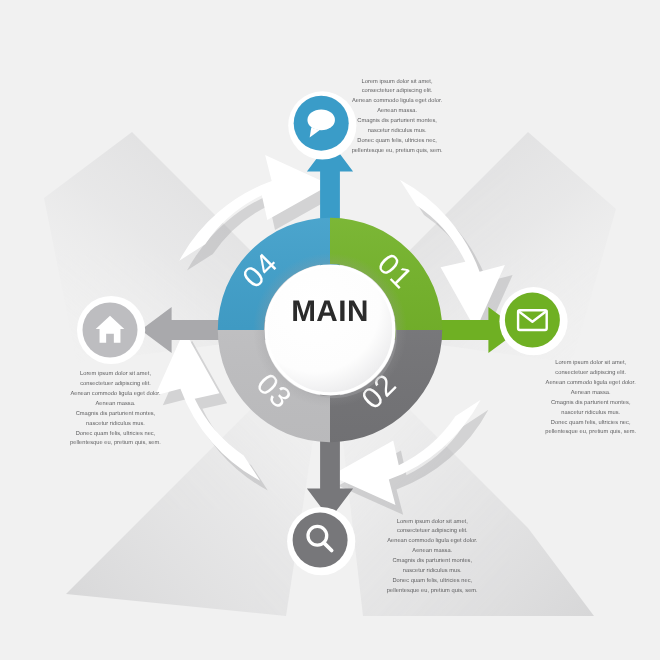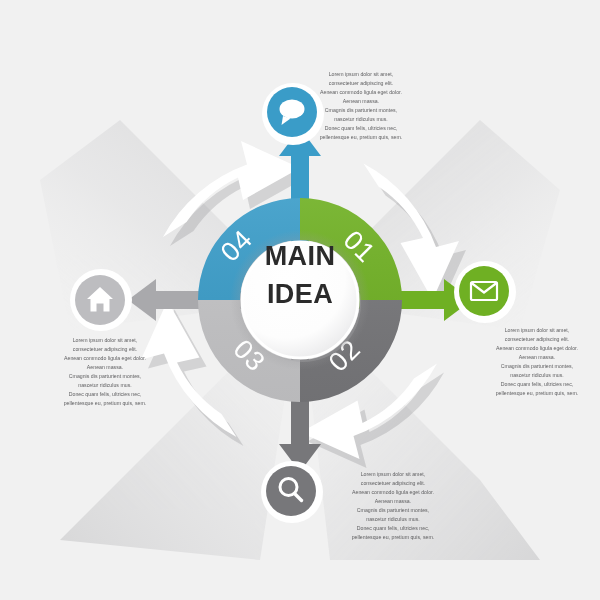--- a/index.html
+++ b/index.html
@@ -38,21 +38,21 @@
     white-space: pre-line;
     font-family: "Liberation Sans", sans-serif;
   }
   #tb-top    { left: 298px; top: 70px; }
   #tb-right  { left: 474px; top: 326px; }
   #tb-bottom { left: 330px; top: 470px; }
   #tb-left   { left: 42px;  top: 336px; }
   .center-label {
     position: absolute;
     left: 228px;
-    top: 237px;
+    top: 264px;
     width: 144px;
     text-align: center;
     font-weight: bold;
     font-size: 27px;
     line-height: 1.42;
     color: #2b2b2b;
     letter-spacing: 0.4px;
     pointer-events: none;
   }
 </style>
@@ -206,21 +206,20 @@
         <path d="M100 287 L113 299 L109.5 299 L109.5 311.5 L103.5 311.5
                  L103.5 303.5 L96.5 303.5 L96.5 311.5 L90.5 311.5
                  L90.5 299 L87 299 Z"></path>
       </g>
     </g>
 
   </svg>
 
   <div class="center-label">
     <div>MAIN</div>
-    <div>IDEA</div>
   </div>
 
   <div class="textblock" id="tb-top">Lorem ipsum dolor sit amet,
 consectetuer adipiscing elit.
 Aenean commodo ligula eget dolor.
 Aenean massa.
 Cmagnis dis parturient montes,
 nascetur ridiculus mus.
 Donec quam felis, ultricies nec,
 pellentesque eu, pretium quis, sem.</div>

